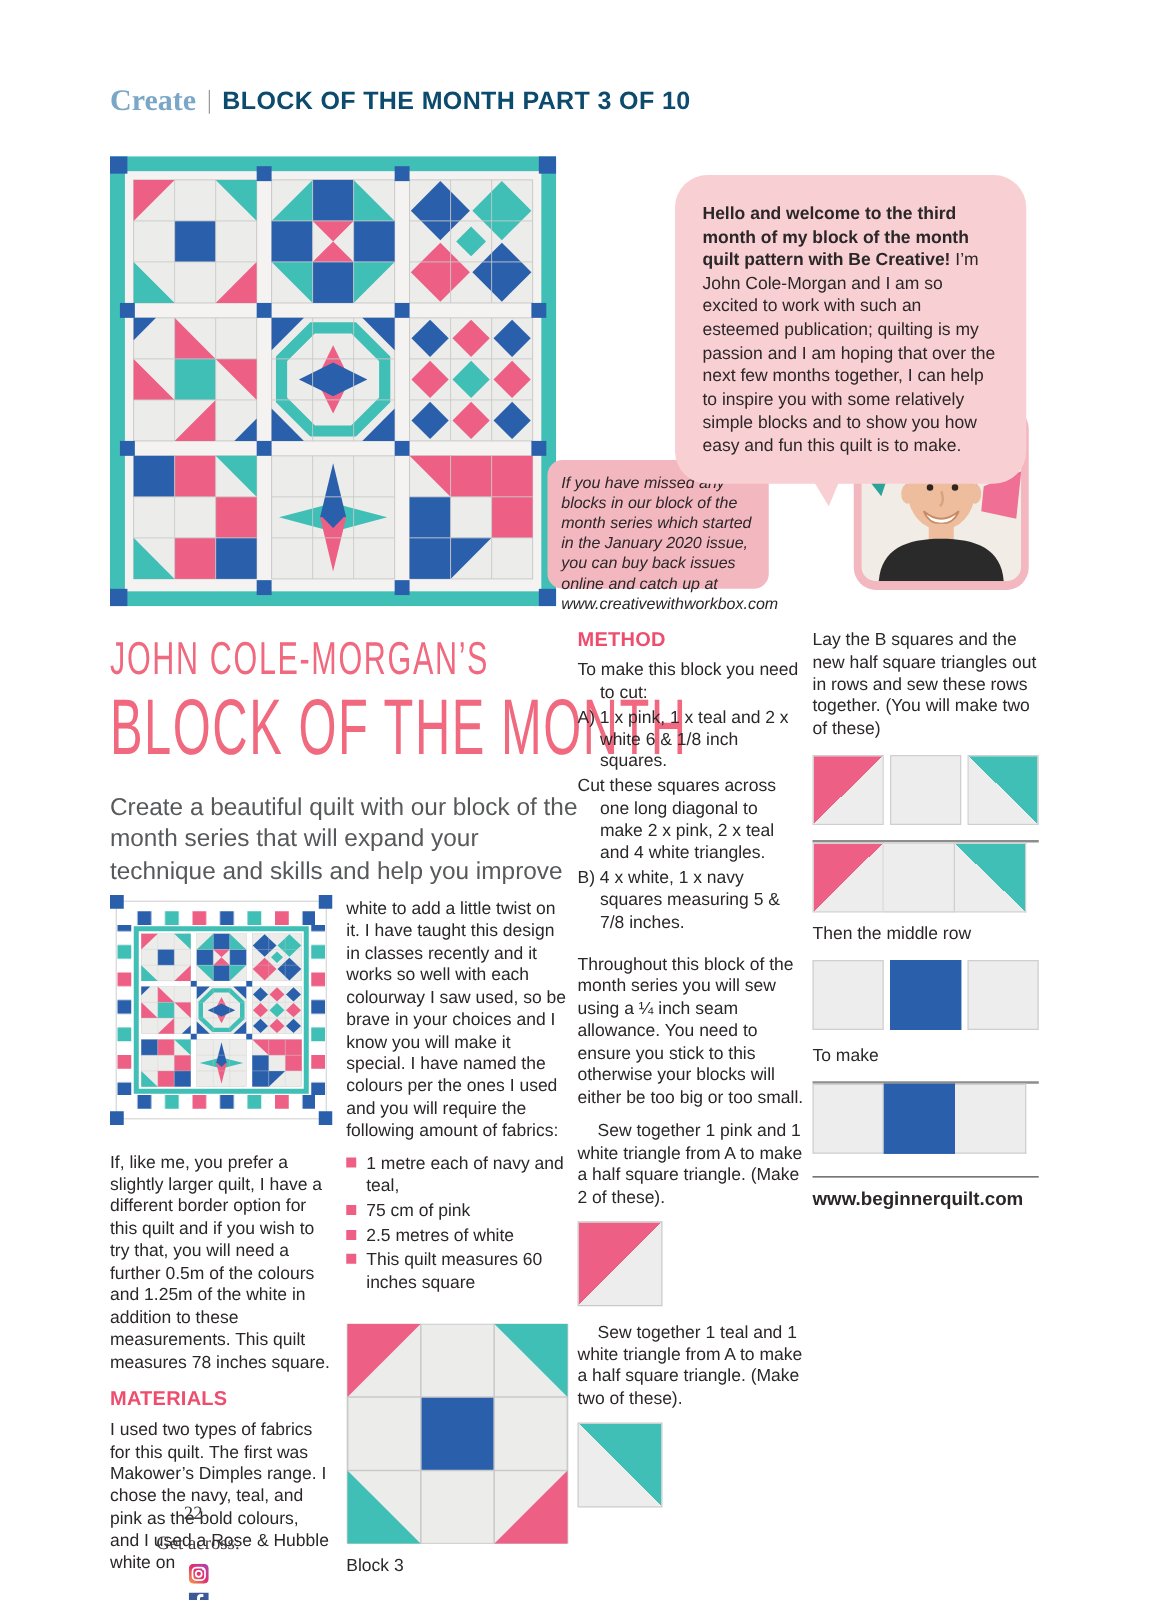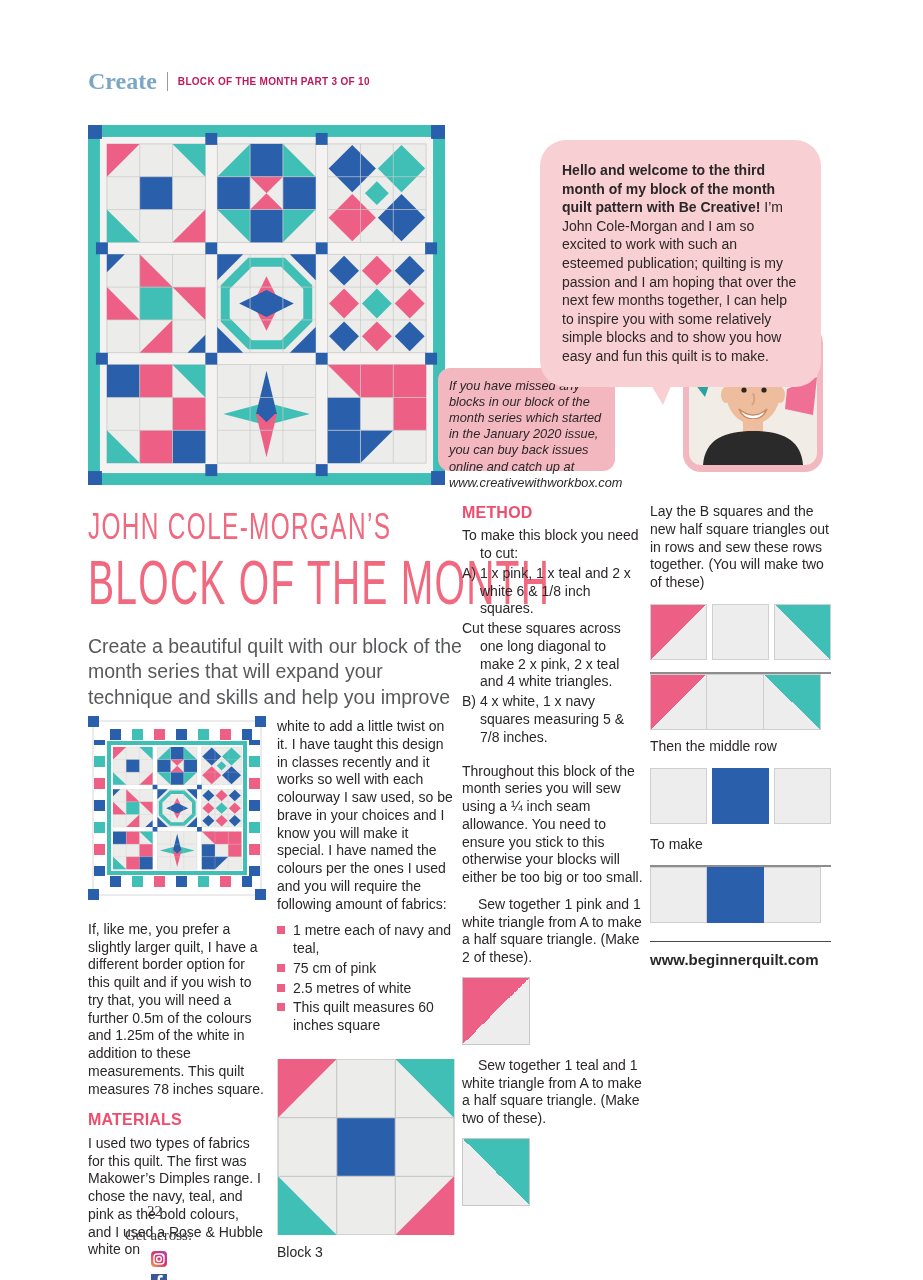--- a/index.html
+++ b/index.html
@@ -11,21 +11,21 @@
   .page{position:relative;width:923px;height:1280px;background:#fff;overflow:hidden;
         font-family:"Liberation Sans",sans-serif;color:var(--txt);}
   
   .P{fill:var(--pk);} .T{fill:var(--tl);} .N{fill:var(--nv);}
   .W{fill:#ececea;stroke:#c9c9c9;stroke-width:.8;}
   .G{stroke:#c9c9c9;stroke-width:.7;fill:none;}
 
   .pageheader{position:absolute;left:88px;top:68px;display:flex;align-items:center;gap:10px;}
   .brand{font-family:"Liberation Serif",serif;font-size:24px;font-weight:700;color:#7ba7c7;}
   .hdr-div{width:1px;height:19px;background:#9a9a9a;}
-  .section{font-size:10px;font-weight:700;letter-spacing:.3px;color:#be185d;}
+  .section{font-size:20px;font-weight:700;letter-spacing:.3px;color:#0c4a6e;}
 
   .bigquilt{position:absolute;left:88px;top:125px;width:357px;height:360px;}
 
   .bubble{position:absolute;left:540px;top:140px;width:281px;box-sizing:border-box;
           background:var(--lp);border-radius:26px;padding:21px 22px;font-size:14px;
           line-height:1.33;z-index:2;}
   .bubble-tail{position:absolute;left:585px;top:315px;z-index:1;}
 
   .noteBox{position:absolute;left:438px;top:368px;width:177px;height:103px;box-sizing:border-box;
            background:var(--np);border-radius:12px;padding:10px 11px;font-style:italic;

